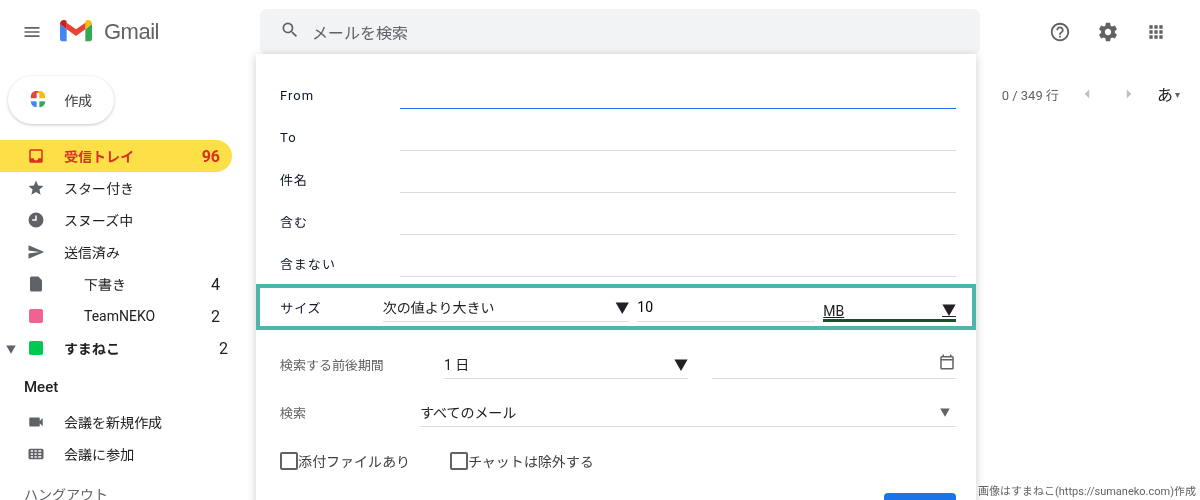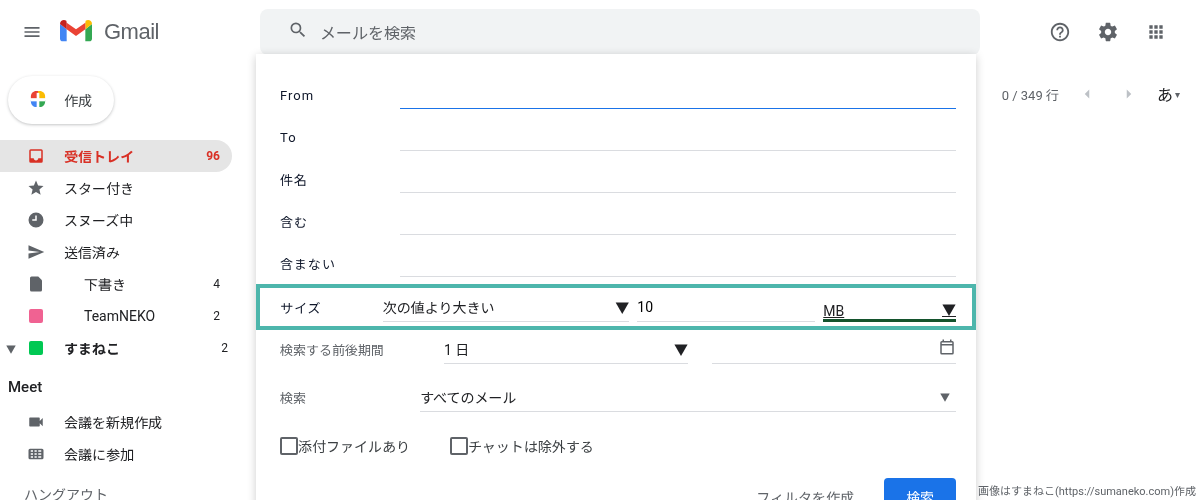--- a/index.html
+++ b/index.html
@@ -4,42 +4,42 @@
 <style>
 * { box-sizing: border-box; margin: 0; padding: 0; font-family: 'Roboto', 'Noto Sans JP', Arial, sans-serif; }
 body { width: 1200px; height: 500px; overflow: hidden; background: #fff; color: #202124; position: relative; }
 
 
 .header { height: 64px; display: flex; align-items: center; padding: 0 8px; }
 .burger { width: 48px; height: 48px; display: flex; align-items: center; justify-content: center; border-radius: 50%; cursor: pointer; color: #5f6368; }
 .logo-wrap { display: flex; align-items: center; margin-right: 24px; min-width: 180px; }
 .logo-svg { width: 32px; height: 32px; margin-left: 4px; margin-right: 12px; }
 .logo-text { font-size: 22px; color: #5f6368; letter-spacing: -0.5px; font-family: 'Product Sans', Arial, sans-serif; }
-.search-bar { flex: 1; max-width: 720px; height: 46px; background: #f1f3f4; border-radius: 8px; display: flex; align-items: center; padding: 0 28px; }
+.search-bar { flex: 1; max-width: 720px; height: 46px; background: #f1f3f4; border-radius: 8px; display: flex; align-items: center; padding: 0 20px; }
 .search-icon { color: #5f6368; margin-right: 12px; }
 .search-placeholder { color: #5f6368; font-size: 16px; }
 .header-right { margin-left: auto; display: flex; align-items: center; gap: 8px; padding-right: 16px; }
 .hdr-icon { width: 40px; height: 40px; display: flex; align-items: center; justify-content: center; border-radius: 50%; color: #5f6368; cursor: pointer; }
 
 
 .sidebar { width: 240px; float: left; padding-top: 8px; }
 .compose { display: inline-flex; align-items: center; background: #fff; border-radius: 24px; height: 48px; padding: 0 22px 0 14px; margin: 4px 0 16px 8px; box-shadow: 0 1px 3px rgba(60,64,67,.3); cursor: pointer; font-size: 14px; color: #3c4043; }
 .compose-plus { width: 32px; height: 32px; margin-right: 10px; }
 .nav-items { }
 .nav-item { display: flex; align-items: center; height: 32px; padding: 0 12px 0 26px; border-radius: 0 16px 16px 0; font-size: 14px; color: #202124; cursor: pointer; margin-right: 8px; }
-.nav-item.active { background: #e5e5e5; color: #d93025; font-weight: 700; }
+.nav-item.active { background: #fde047; color: #d93025; font-weight: 700; }
 .nav-item.bold { font-weight: 400; gap: 20px; }
 .nav-icon { width: 20px; height: 20px; margin-right: 18px; display: flex; align-items: center; justify-content: center; color: #5f6368; }
 .nav-item.active .nav-icon { color: #d93025; }
 .nav-label { flex: 1; }
-.nav-count { font-size: 12px; color: #202124; }
+.nav-count { font-size: 16px; color: #202124; }
 .nav-item.active .nav-count { color: #d93025; font-weight: 700; }
 .expand-row { display: flex; align-items: center; height: 32px; padding: 0 12px 0 6px; font-size: 14px; cursor: pointer; }
 .label-dot { width: 14px; height: 14px; border-radius: 2px; margin-right: 18px; }
-.meet-header { font-size: 15px; color: #202124; padding: 14px 0 10px 8px; font-weight: 500; }
+.meet-header { font-size: 15px; color: #202124; padding: 14px 0 10px 24px; font-weight: 500; }
 .hangout-header { font-size: 14px; color: #5f6368; padding: 14px 0 10px 24px; }
 
 
 .main-hint { position: absolute; right: 20px; top: 80px; display: flex; align-items: center; gap: 14px; color: #5f6368; font-size: 13px; }
 .pager-arrow { width: 28px; height: 28px; display: flex; align-items: center; justify-content: center; color: #bdc1c6; }
 .ime-btn { font-size: 16px; color: #202124; display: flex; align-items: center; gap: 2px; }
 
 
 .panel { position: absolute; left: 256px; top: 54px; width: 720px; background: #fff; box-shadow: 0 2px 10px rgba(0,0,0,.2); border-radius: 0 0 8px 8px; padding: 20px 20px 20px 24px; }
 .row { display: flex; align-items: center; min-height: 42px; }
@@ -47,21 +47,21 @@
 .row-label2 { width: 140px; font-size: 13px; color: #5f6368; }
 .underline-input { flex: 1; border: none; border-bottom: 1px solid #dadce0; height: 28px; font-size: 14px; outline: none; }
 .underline-input.focused { border-bottom: 1px solid #1a73e8; }
 .select { flex: 1; display: flex; align-items: center; justify-content: space-between; border-bottom: 1px solid #dadce0; height: 30px; font-size: 14px; padding-right: 6px; }
 .select .caret { color: #5f6368; font-size: 10px; }
 .size-row { border: 4px solid #4db6ac; margin: 0 -20px 0 -24px; padding: 4px 16px 4px 20px; display: flex; align-items: center; gap: 8px; }
 .size-row .row-label { width: 100px; }
 .size-sel1 { width: 260px; display: flex; align-items: center; justify-content: space-between; border-bottom: 1px solid #dadce0; height: 30px; font-size: 14px; }
 .size-val { width: 180px; border: none; border-bottom: 1px solid #dadce0; height: 30px; font-size: 14px; text-align: left; }
 .size-unit { width: 140px; display: flex; align-items: flex-end; justify-content: space-between; border-bottom: 3px solid #14532d; height: 30px; font-size: 14px; text-decoration: underline; }
-.date-row { display: flex; align-items: center; gap: 24px; margin-top: 4px; }
+.date-row { display: flex; align-items: center; gap: 24px; margin-top: 19px; }
 .date-sel { flex: 1; display: flex; align-items: center; justify-content: space-between; border-bottom: 1px solid #dadce0; height: 30px; font-size: 14px; }
 .date-input { flex: 1; display: flex; align-items: center; justify-content: flex-end; border-bottom: 1px solid #dadce0; height: 30px; }
 .cal-icon { color: #5f6368; }
 .checks { display: flex; align-items: center; gap: 40px; margin-top: 18px; }
 .check { display: flex; align-items: center; font-size: 14px; color: #3c4043; }
 .check-box { width: 18px; height: 18px; border: 2px solid #5f6368; border-radius: 2px; }
 .panel-actions { display: flex; justify-content: flex-end; align-items: center; gap: 18px; margin-top: 22px; }
 .filter-btn { font-size: 14px; color: #5f6368; padding: 8px 12px; cursor: pointer; }
 .search-btn { font-size: 14px; color: #fff; background: #1a73e8; padding: 9px 22px; border-radius: 4px; cursor: pointer; border: none; }
 

